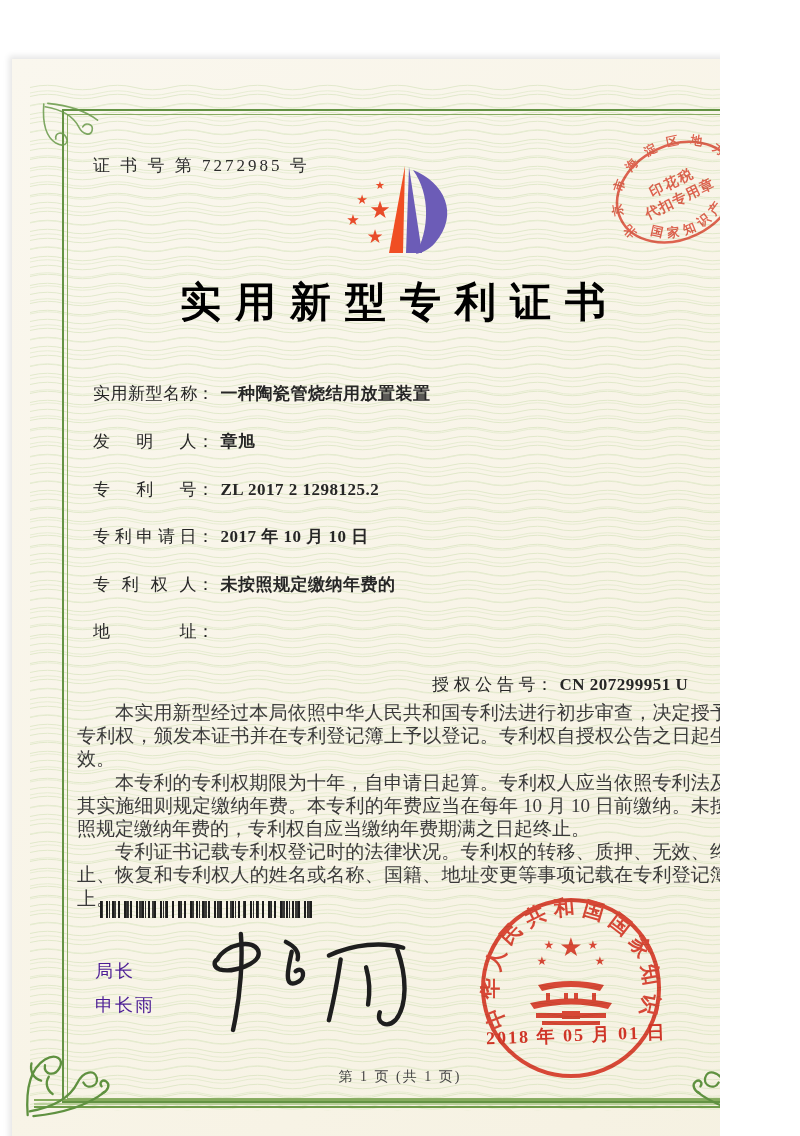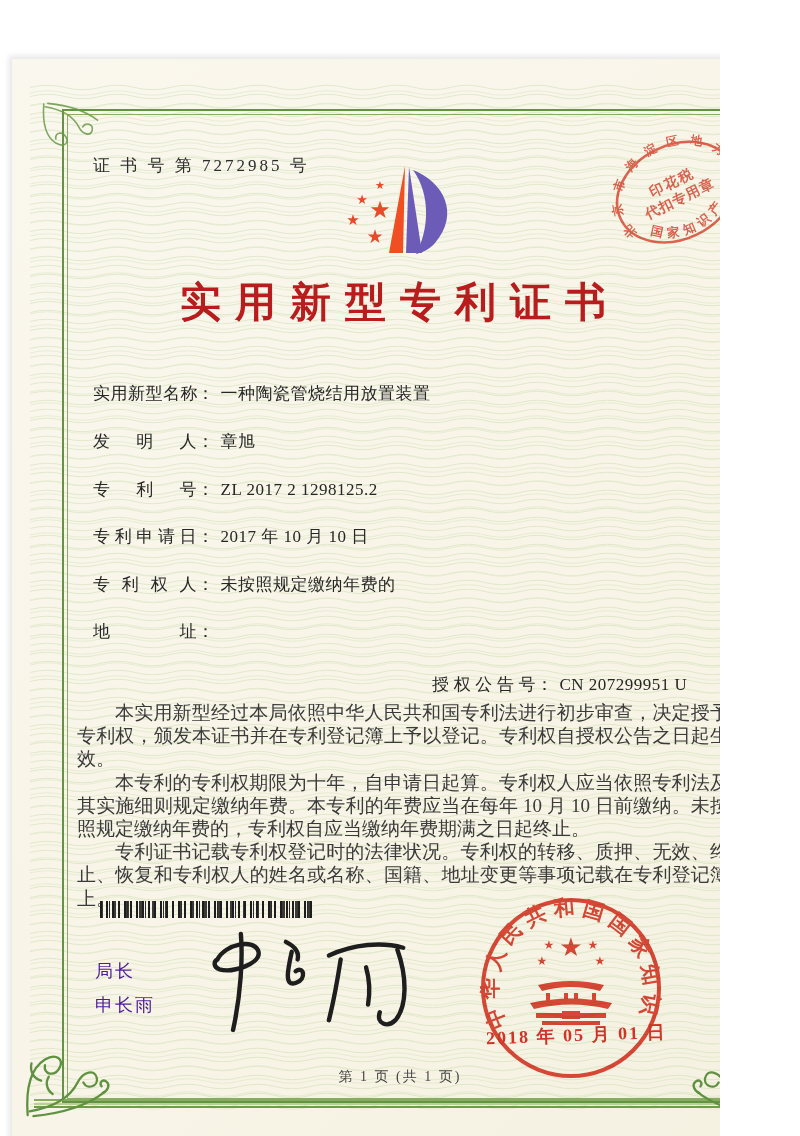--- a/index.html
+++ b/index.html
@@ -13,25 +13,25 @@
          border:2px solid #649344;z-index:3;}
   .frame-inner{position:absolute;inset:2.5px;border:1px solid #8aad64;}
   .bottom-band{position:absolute;left:34px;top:1062px;width:734px;height:9px;z-index:3;
          background:linear-gradient(180deg,#86ac5e 0px,#86ac5e 2px,rgba(0,0,0,0) 2px,rgba(0,0,0,0) 3.5px,
                     #b9cf9a 3.5px,#b9cf9a 6px,rgba(0,0,0,0) 6px,rgba(0,0,0,0) 7px,#6f9c49 7px,#6f9c49 9px);}
   .ornament{position:absolute;z-index:4;}
   .content{position:absolute;z-index:5;}
   .cert-no{left:93px;top:117px;font-size:17px;letter-spacing:3px;color:#2c2c2c;}
   .logo-star{position:absolute;z-index:5;color:#e84b2a;transform:translate(-50%,-55%);line-height:1;}
   .title{left:0;top:238px;width:800px;text-align:center;font-size:41px;font-weight:bold;
-         letter-spacing:14px;color:#b91c1c;}
+         letter-spacing:14px;color:#000000;}
   .field-row{left:93px;font-size:17px;letter-spacing:.5px;white-space:nowrap;}
   .lbl{display:inline-block;width:104px;text-align:justify;text-align-last:justify;vertical-align:top;}
   .colon{display:inline-block;}
-  .val{margin-left:6px;}
+  .val{margin-left:6px;font-weight:bold;}
   .addr-row{white-space:normal;display:flex;}
   .addr-val{margin-left:6px;width:408px;line-height:25px;}
   .grant-right{position:absolute;left:339px;top:0;white-space:nowrap;}
   .paras{left:77px;top:664px;width:652px;font-size:19px;line-height:23.2px;
          color:#3a3a3a;text-align:justify;}
   .paras p{margin:0;text-indent:2em;}
   .barcode{left:100px;top:864px;width:213px;height:17px;
      background:
        repeating-linear-gradient(90deg,#1d1d1d 0px,#1d1d1d 2px,rgba(0,0,0,0) 2px,rgba(0,0,0,0) 6px),
        repeating-linear-gradient(90deg,#2a2a2a 0px,#2a2a2a 1px,rgba(0,0,0,0) 1px,rgba(0,0,0,0) 9px),

